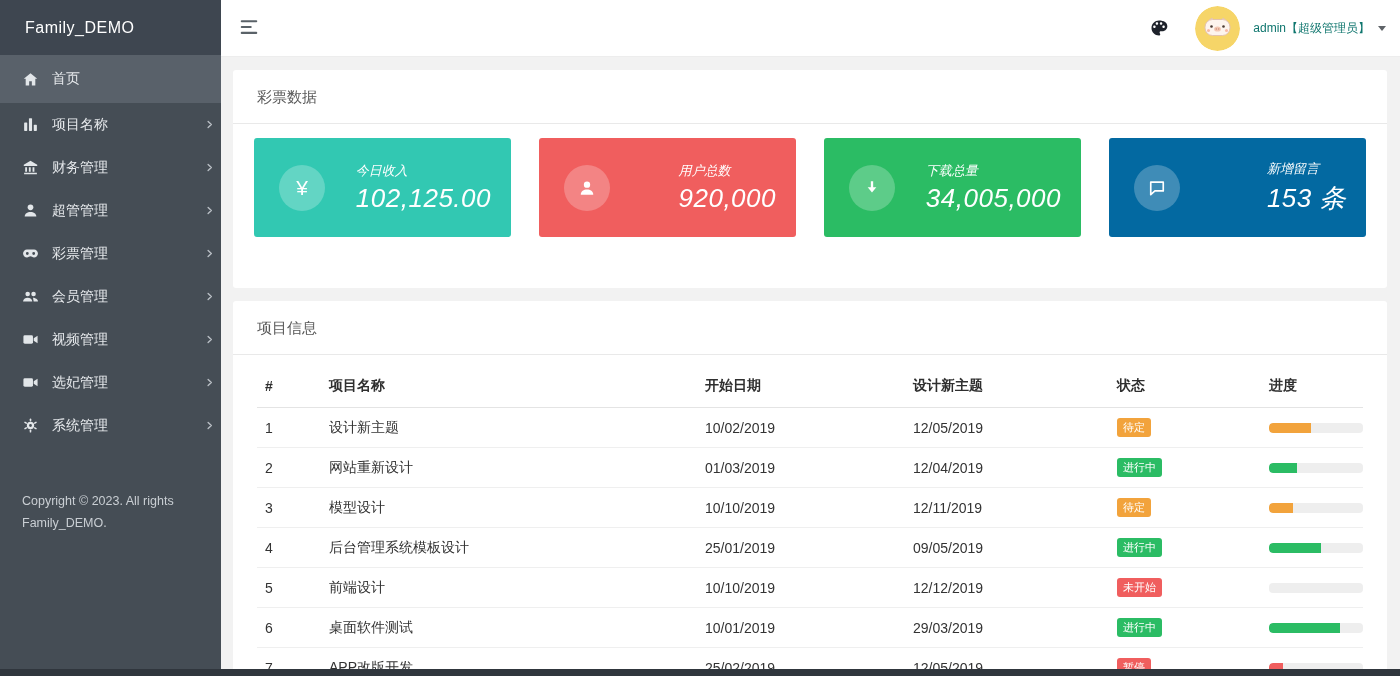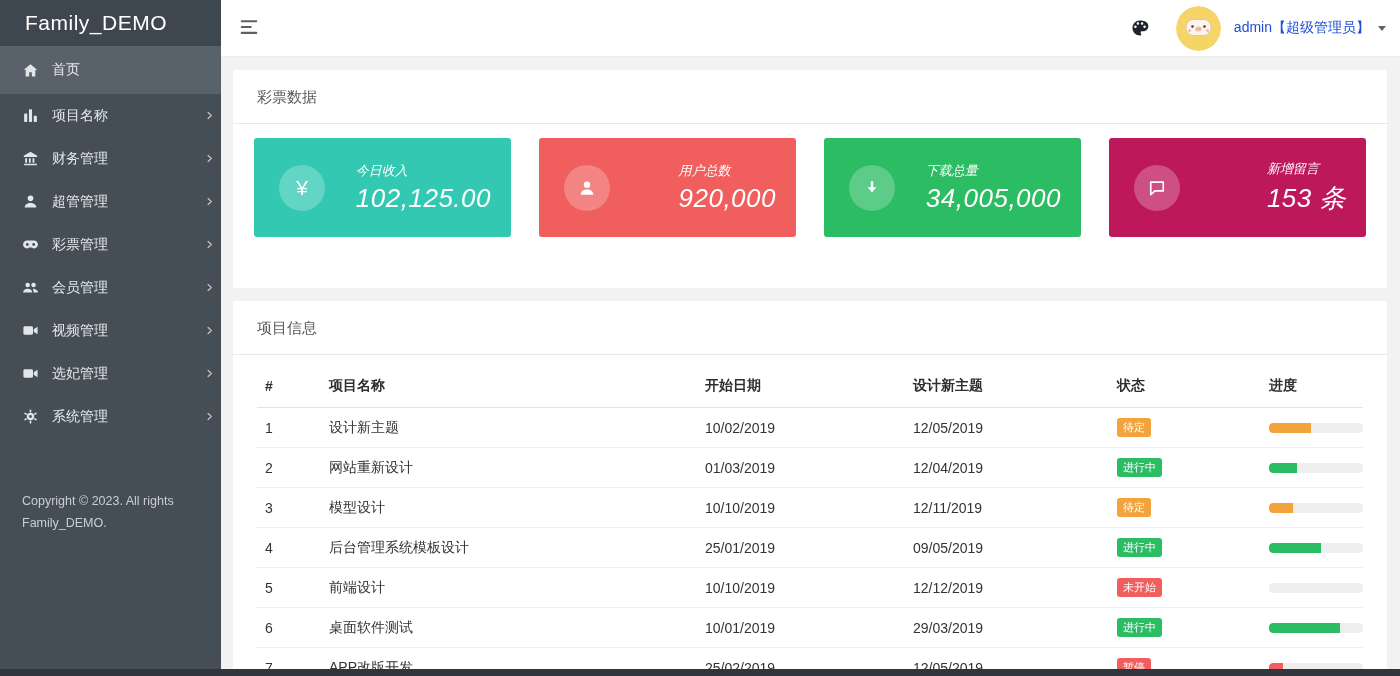--- a/index.html
+++ b/index.html
@@ -9,22 +9,22 @@
     background:#f2f2f2; color:#333; position:relative;
   }
   .app { width:1400px; height:676px; position:relative; }
 
   
   .sidebar {
     position:absolute; left:0; top:0; bottom:0; width:221px;
     background:#454d55; z-index:2;
   }
   .sidebar-title {
-    height:46px; background:#3e4650; color:#fff;
-    font-size:21px; letter-spacing:.5px;
+    height:55px; background:#3e4650; color:#fff;
+    font-size:16px; letter-spacing:.5px;
     display:flex; align-items:center; padding-left:25px;
   }
   .menu { display:block; }
   .menu-item {
     height:43px; display:flex; align-items:center;
     padding:0 6px 0 22px; cursor:pointer;
     color:#e6e9ec; font-size:14px; text-decoration:none;
   }
   .menu-item.active { background:#59616a; height:48px; }
   .mi-icon { width:17px; height:17px; display:inline-flex; margin-right:13px; color:#e2e6e9; flex:none; }
@@ -44,21 +44,21 @@
     display:flex; align-items:center; padding:0 14px 0 16px;
   }
   .hamburger { background:none; border:none; cursor:pointer; width:24px; height:24px; color:#5a6268; }
   .hamburger svg { width:22px; height:22px; }
   .topbar-right { margin-left:auto; display:flex; align-items:center; }
   .palette-btn { width:20px; height:20px; color:#1e222b; cursor:pointer; display:inline-flex; }
   .palette-btn svg { width:20px; height:20px; }
   .avatar { width:45px; height:45px; border-radius:50%; overflow:hidden; margin-left:26px; cursor:pointer; flex:none; }
   .avatar svg { width:45px; height:45px; display:block; }
   .user-dropdown { display:flex; align-items:center; margin-left:13px; cursor:pointer; }
-  .user-name { font-size:14px; color:#1d4ed8; }
+  .user-name { font-size:12px; color:#0f766e; }
   .caret-down {
     width:0; height:0; margin-left:8px;
     border-left:4.5px solid transparent; border-right:4.5px solid transparent;
     border-top:5.5px solid #5f6368;
   }
 
   
   .content { padding:13px 13px 0 12px; }
   .panel { background:#fff; border-radius:3px; margin-bottom:13px; }
   .panel-header {
@@ -322,21 +322,21 @@
     <div class="stat-icon-circle">
                 <svg viewBox="0 0 24 24" fill="#fff">
                   <path d="M10.6 4h2.8v7.2h3.8L12 17.5 6.8 11.2h3.8z"></path>
                 </svg>
               </div>
     <div class="stat-text">
       <div class="stat-label">下载总量</div>
       <div class="stat-value">34,005,000</div>
     </div>
   </div>
-            <div class="stat-card" style="background: #be185d; gap: 40px;">
+            <div class="stat-card" style="background: #0369a1; gap: 40px;">
     <div class="stat-icon-circle">
                 <svg viewBox="0 0 24 24" fill="none" stroke="#fff" stroke-width="2" stroke-linejoin="round">
                   <path d="M4.5 5h15v10.5H9.5l-5 4.5z"></path>
                 </svg>
               </div>
     <div class="stat-text">
       <div class="stat-label">新增留言</div>
       <div class="stat-value">153 条</div>
     </div>
   </div>

